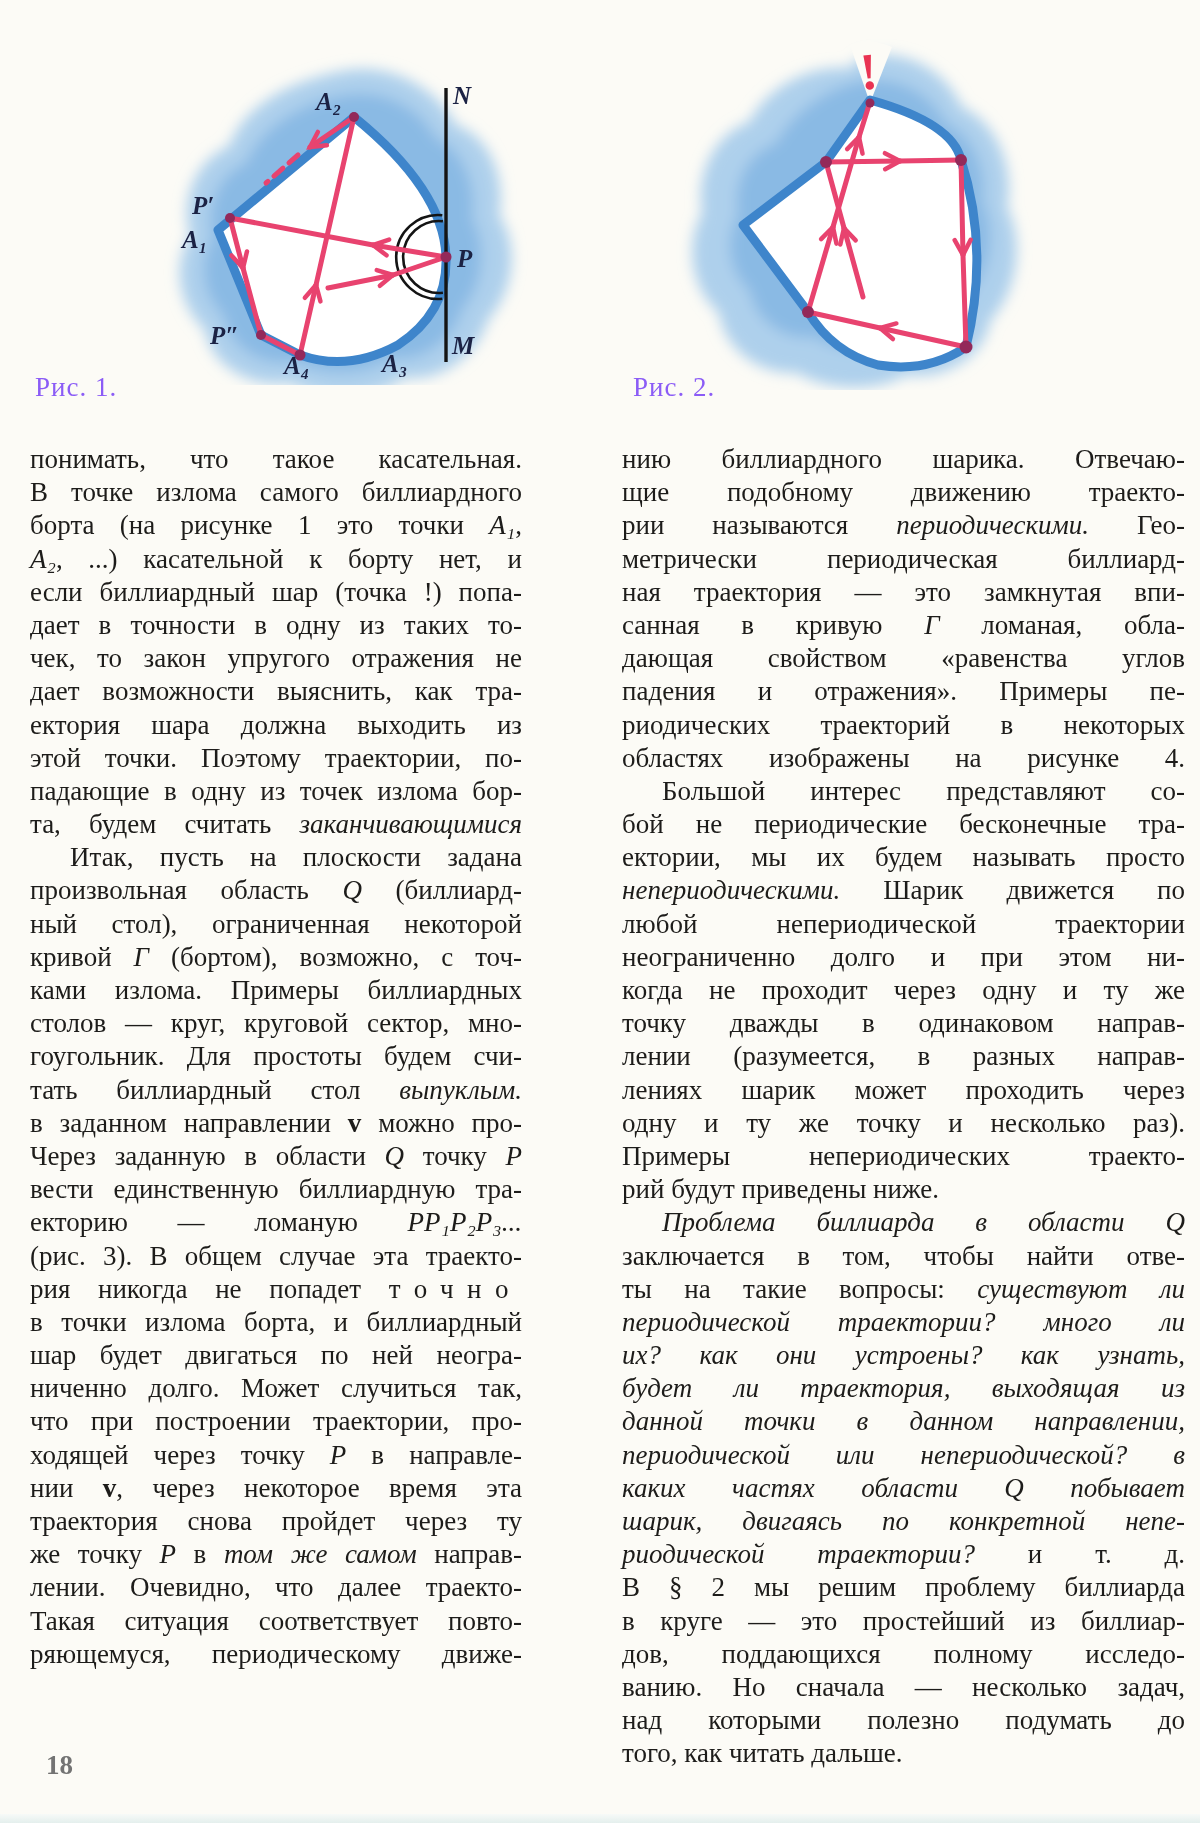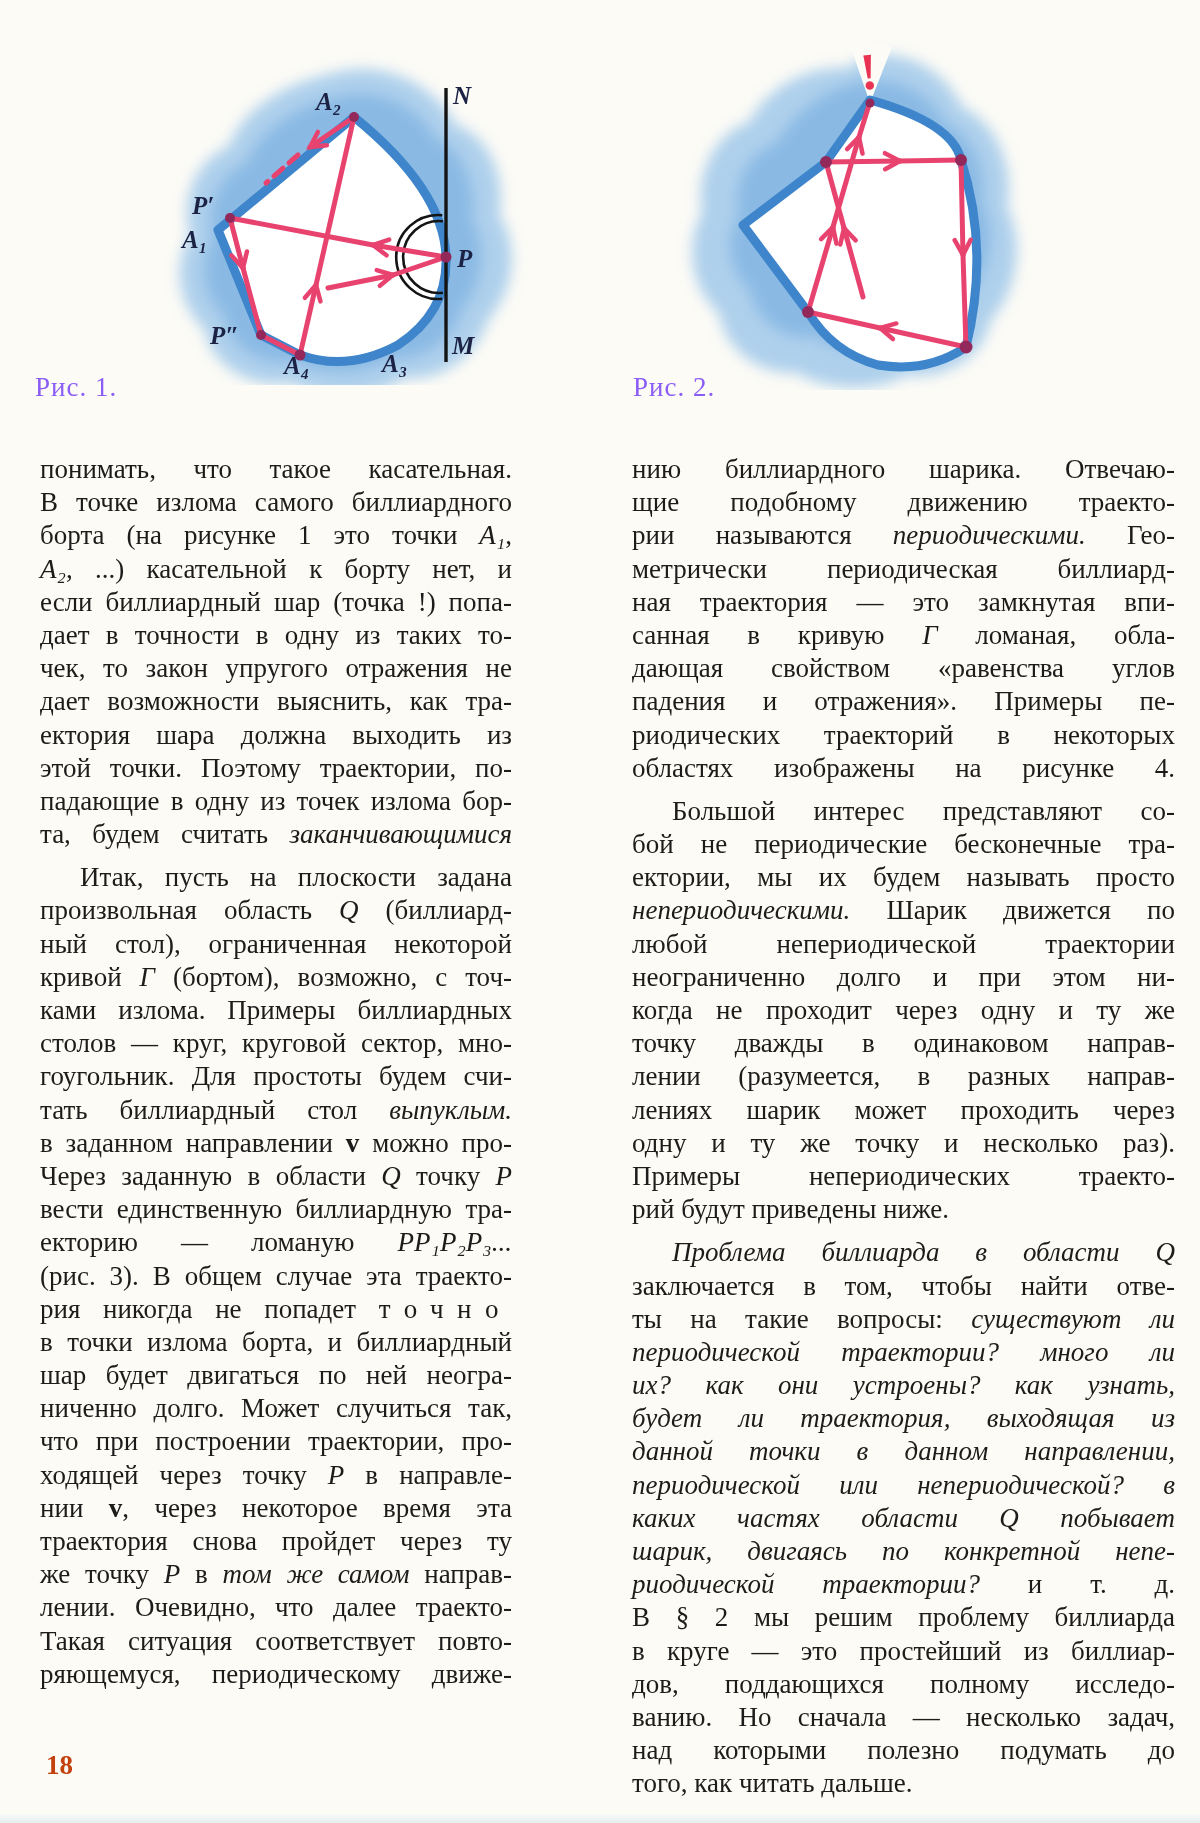--- a/index.html
+++ b/index.html
@@ -21,36 +21,36 @@
     letter-spacing:1px;
   }
   .col{
     position:absolute;
     top:443px;
     font-size:27px;
     line-height:33.2px;
   }
   .col-left{left:30px;width:492px;}
   .col-right{left:622px;width:563px;}
-  .para{margin:10px;}
+  .para{margin:0;}
   .tline{
     white-space:nowrap;
     text-align:justify;
     text-align-last:justify;
     text-justify:inter-word;
     height:33.2px;
   }
   .tline.lastline{text-align-last:left;}
   .tline.indent{text-indent:40px;}
   .i{font-style:italic;}
   .b{font-weight:bold;}
   .ls{letter-spacing:0.5em;}
   .pagenum{
     position:absolute;left:46px;top:1750px;
-    font-weight:bold;font-size:27px;color:#c2410c;
+    font-weight:bold;font-size:27px;color:#737373;
   }
   .bottom-strip{
     position:absolute;left:0;right:0;bottom:0;height:9px;
     background:linear-gradient(#f7faf8,#e4efed);
   }
   .figlabel{
     font-family:"Liberation Serif","DejaVu Serif",serif;
     font-weight:bold;font-style:italic;
   }
 </style>

